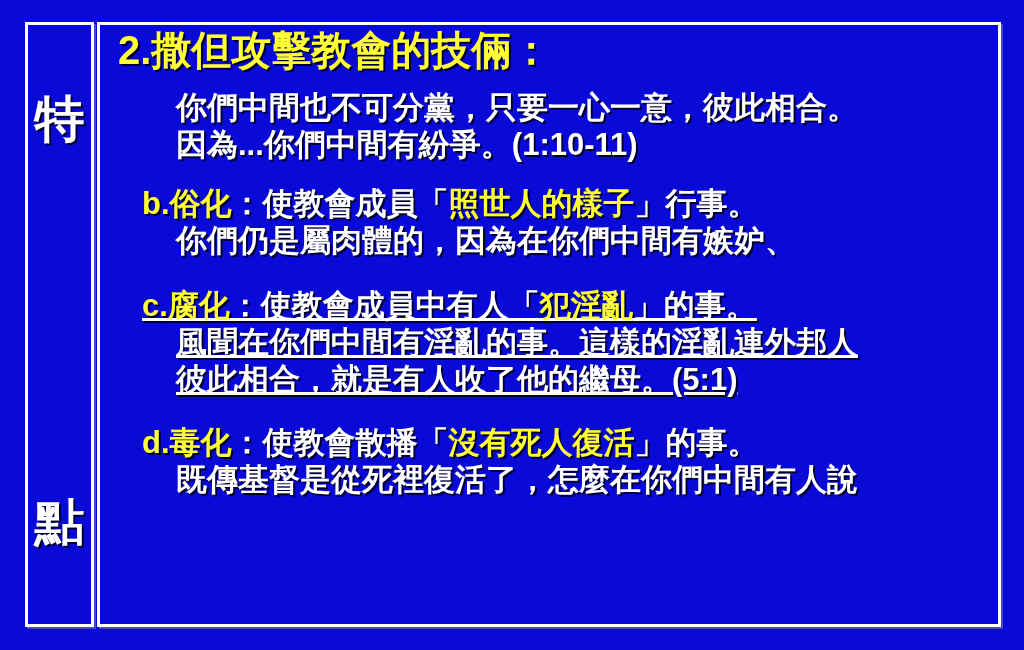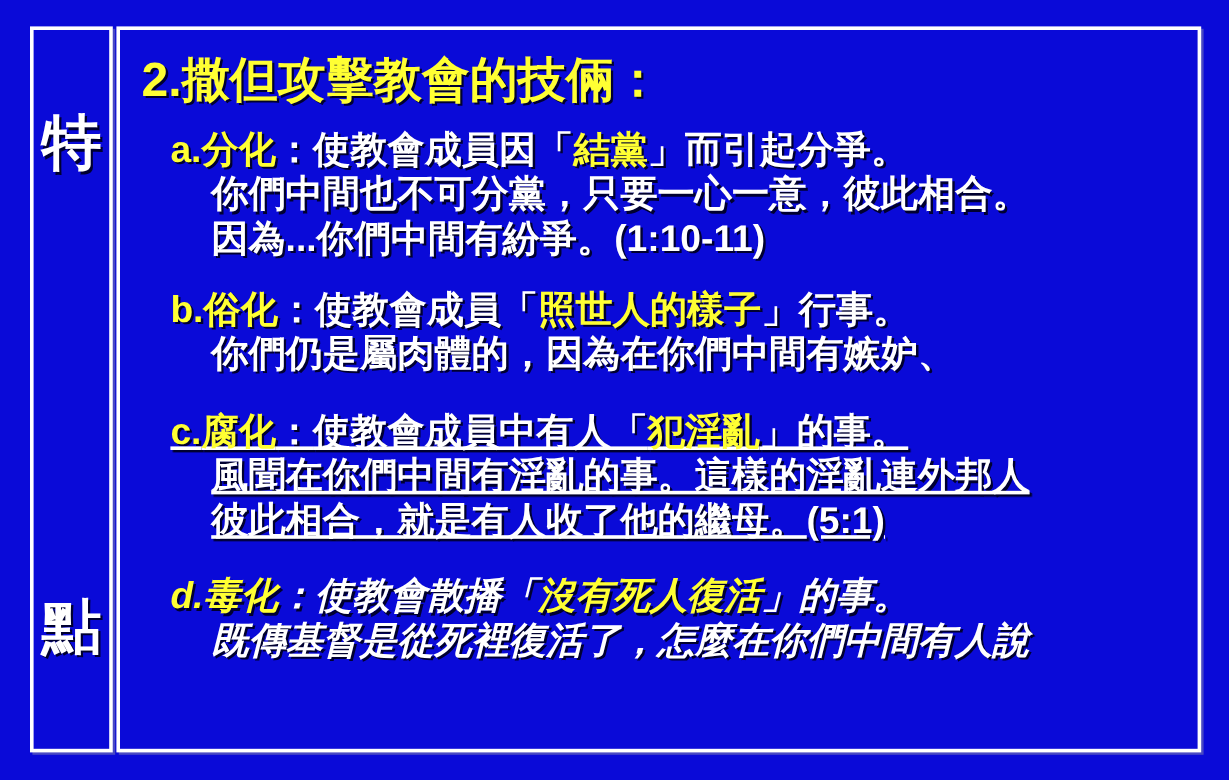--- a/index.html
+++ b/index.html
@@ -34,21 +34,21 @@
     line-height: 52px;
     text-shadow: 2px 2px 0 #000030;
   }
   
   .content-panel {
     position: absolute;
     left: 97px; top: 22px;
     width: 904px; height: 605px;
     border: 3px solid #ffffff;
     box-shadow: 2px 2px 0 rgba(150,150,170,0.45);
-    padding: 19px 10px 0 18px;
+    padding: 2px 10px 0 18px;
     overflow: hidden;
   }
   .slide-title {
     color: #ffff33;
     font-weight: bold;
     font-size: 40px;
     line-height: 46px;
     margin-bottom: 16px;
     text-shadow: 2px 2px 0 #000030;
     white-space: nowrap;
@@ -58,42 +58,41 @@
     color: #ffffff;
     font-weight: bold;
     font-size: 31px;
     line-height: 37px;
     text-shadow: 2px 2px 0 #000030;
     white-space: nowrap;
   }
   .section.sec-a { margin-bottom: 22px; }
   .section.sec-b { margin-bottom: 28px; }
   .section.sec-c { margin-bottom: 26px; text-decoration: underline; }
-  .section.sec-d { margin-bottom: 0; font-style: italic; }
+  .section.sec-d { margin-bottom: 0; }
   .yellow { color: #ffff33; }
   .white  { color: #ffffff; }
   .body-line { padding-left: 34px; }
   .ref { font-weight: bold; }
 </style>
 </head>
 <body>
 
 <div class="slide">
 
   <div class="sidebar-panel">
     <div class="sidebar-char">特</div>
     <div class="sidebar-char">點</div>
   </div>
 
   <div class="content-panel">
 
     <div class="slide-title">2.撒但攻擊教會的技倆：</div>
 
     <div class="section sec-a">
-      <div class="heading"><span class="yellow">a.</span><span class="yellow">分化</span><span class="white">：</span><span class="white">使教會成員因「</span><span class="yellow">結黨</span><span class="white">」而引起分爭。</span></div>
       <div class="body-line">你們中間也不可分黨，只要一心一意，彼此相合。</div>
       <div class="body-line"><span>因為...你們中間有紛爭。</span><span class="ref">(1:10-11)</span></div>
     </div>
 
     <div class="section sec-b">
       <div class="heading"><span class="yellow">b.</span><span class="yellow">俗化</span><span class="white">：</span><span class="white">使教會成員「</span><span class="yellow">照世人的樣子</span><span class="white">」行事。</span></div>
       <div class="body-line">你們仍是屬肉體的，因為在你們中間有嫉妒、</div>
     </div>
 
     <div class="section sec-c">

